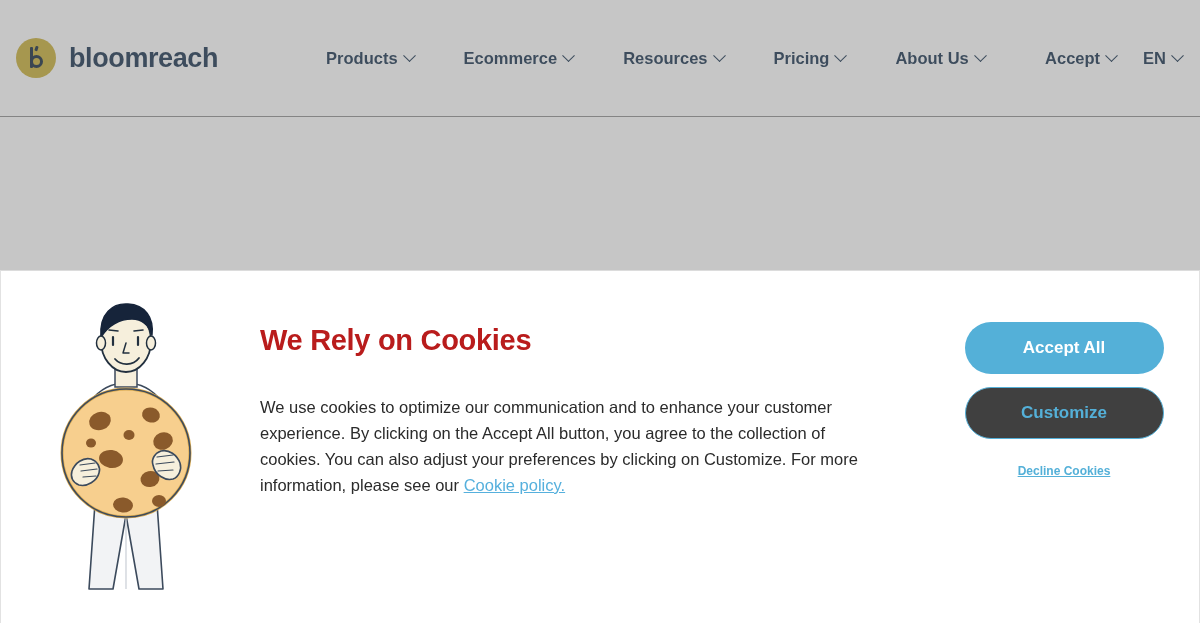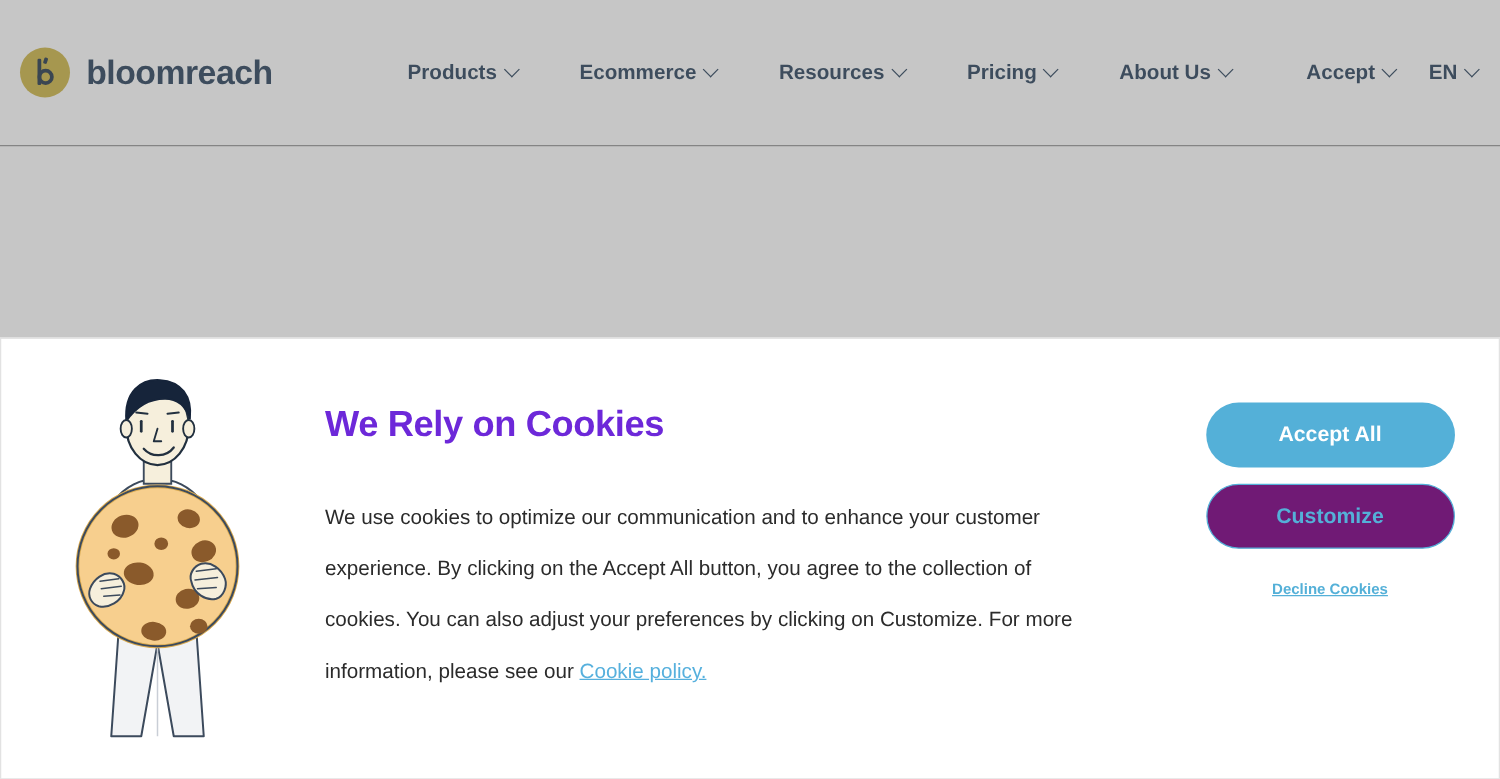--- a/index.html
+++ b/index.html
@@ -193,28 +193,28 @@
 
   .cookie-body {
     flex: 1;
     padding: 53px 0 0 9px;
     min-width: 0;
   }
 
   .cookie-title {
     font-size: 29px;
     font-weight: 700;
-    color: #6d28d9;
+    color: #b91c1c;
     letter-spacing: -0.3px;
   }
 
   .cookie-text {
     margin-top: 37px;
     font-size: 16.5px;
-    line-height: 41px;
+    line-height: 26px;
     color: #2b2b2b;
     max-width: 622px;
   }
 
   .cookie-link {
     color: #56b0dd;
     text-decoration: underline;
   }
 
   .cookie-actions {
@@ -241,21 +241,21 @@
     justify-content: center;
   }
 
   .btn-accept {
     background: #54b0d8;
     color: #ffffff;
     border: none;
   }
 
   .btn-customize {
-    background: #701a75;
+    background: #404040;
     color: #54b0d8;
     border: 1.6px solid #54b0d8;
     text-align: right;
   }
 
   .decline-link {
     margin-top: 12px;
     font-size: 12px;
     font-weight: 600;
     color: #54b0d8;

